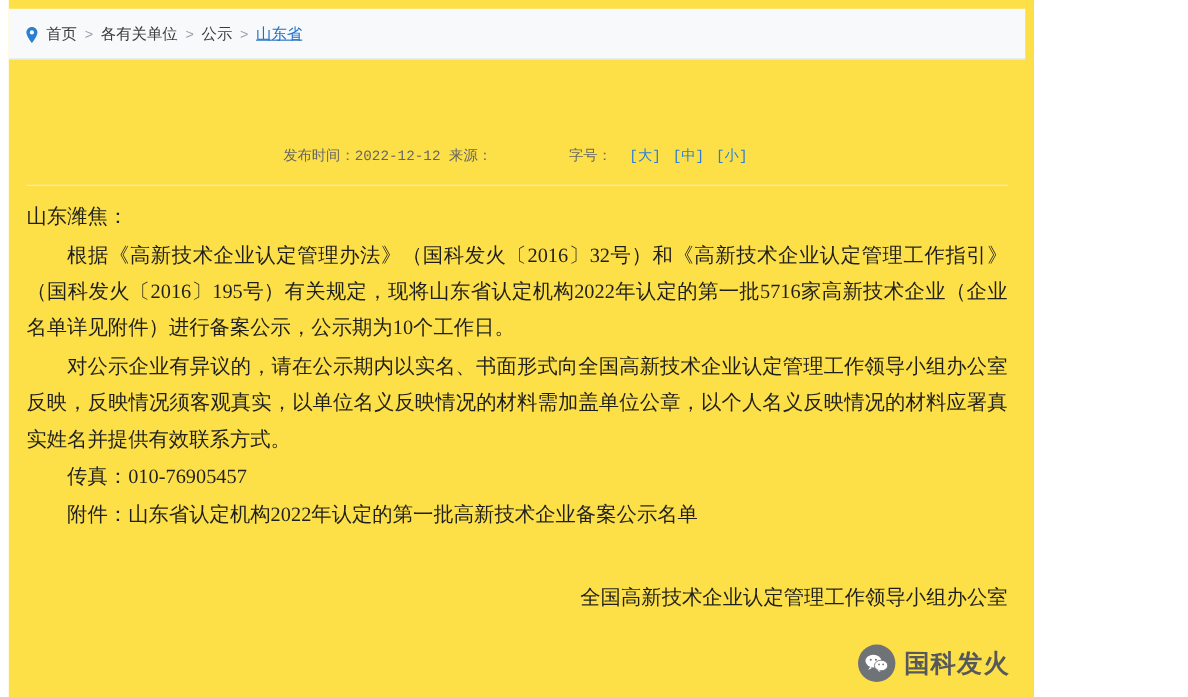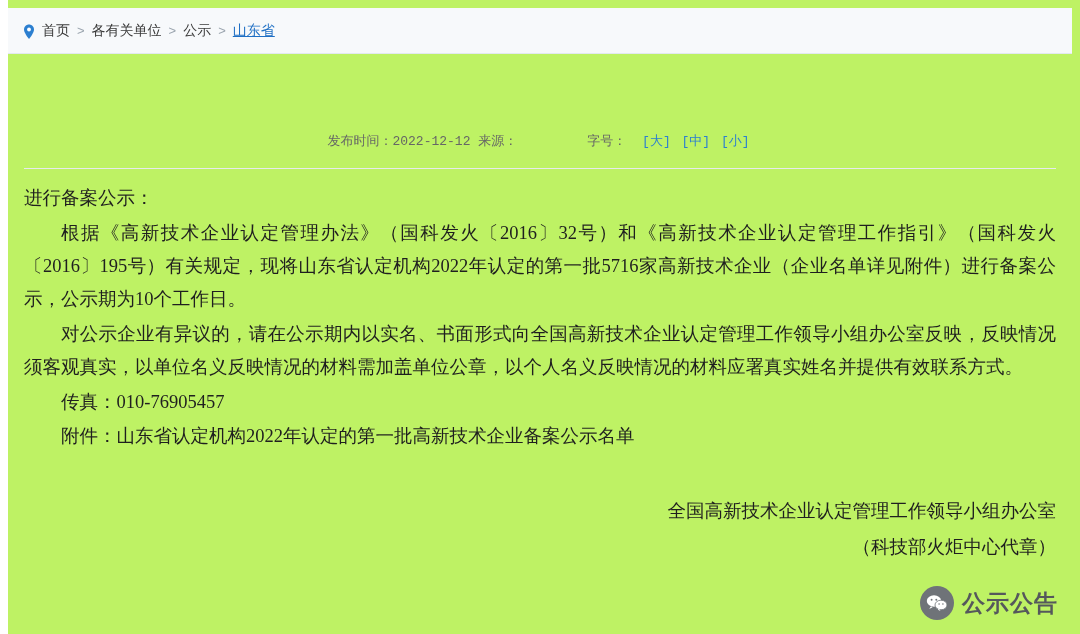--- a/index.html
+++ b/index.html
@@ -9,23 +9,23 @@
   body {
     width: 1080px;
     height: 634px;
     background: #ffffff;
     font-family: "Liberation Serif", "DejaVu Serif", serif;
     color: #222222;
     overflow: hidden;
   }
   .page {
     position: relative;
-    width: 1080px;
+    width: 940px;
     height: 634px;
-    background: #bef264;
+    background: #fde047;
     box-sizing: border-box;
   }
   .left-rail {
     position: absolute;
     left: 0;
     top: 0;
     width: 8px;
     height: 634px;
     background: #ffffff;
   }
@@ -201,40 +201,39 @@
       <span class="fontsize-label">字号：</span>
       <a class="fs-link" href="#">[大]</a>
       <a class="fs-link" href="#">[中]</a>
       <a class="fs-link" href="#">[小]</a>
     </span>
   </div>
 
   <div class="divider"></div>
 
   <div class="doc-body">
-    <p>进行备案公示：</p>
+    <p>山东潍焦：</p>
     <p class="indent">根据《高新技术企业认定管理办法》（国科发火〔2016〕32号）和《高新技术企业认定管理工作指引》（国科发火〔2016〕195号）有关规定，现将山东省认定机构2022年认定的第一批5716家高新技术企业（企业名单详见附件）进行备案公示，公示期为10个工作日。</p>
     <p class="indent">对公示企业有异议的，请在公示期内以实名、书面形式向全国高新技术企业认定管理工作领导小组办公室反映，反映情况须客观真实，以单位名义反映情况的材料需加盖单位公章，以个人名义反映情况的材料应署真实姓名并提供有效联系方式。</p>
     <p class="indent">传真：010-76905457</p>
     <p class="indent">附件：山东省认定机构2022年认定的第一批高新技术企业备案公示名单</p>
 
     <div class="sign-block">
       <div>全国高新技术企业认定管理工作领导小组办公室</div>
-      <div>（科技部火炬中心代章）</div>
     </div>
   </div>
 
   <div class="watermark">
     <span class="wechat-badge">
       <svg width="22" height="18" viewBox="0 0 22 18">
         <ellipse cx="8" cy="7" rx="7.2" ry="5.8" fill="#ffffff"></ellipse>
         <path d="M5 12.2 L3.2 15 L6.6 13.3 Z" fill="#ffffff"></path>
         <circle cx="5.6" cy="5.8" r="0.95" fill="#6f7378"></circle>
         <circle cx="10.3" cy="5.8" r="0.95" fill="#6f7378"></circle>
         <ellipse cx="15" cy="11" rx="6" ry="4.8" fill="#ffffff" stroke="#6f7378" stroke-width="0.8"></ellipse>
         <path d="M13 14.8 L14.6 17 L11.8 15.8 Z" fill="#ffffff"></path>
         <circle cx="13.1" cy="10" r="0.8" fill="#6f7378"></circle>
         <circle cx="16.9" cy="10" r="0.8" fill="#6f7378"></circle>
       </svg>
     </span>
-    <span class="wm-text">公示公告</span>
+    <span class="wm-text">国科发火</span>
   </div>
 </div>
 
 </body></html>

